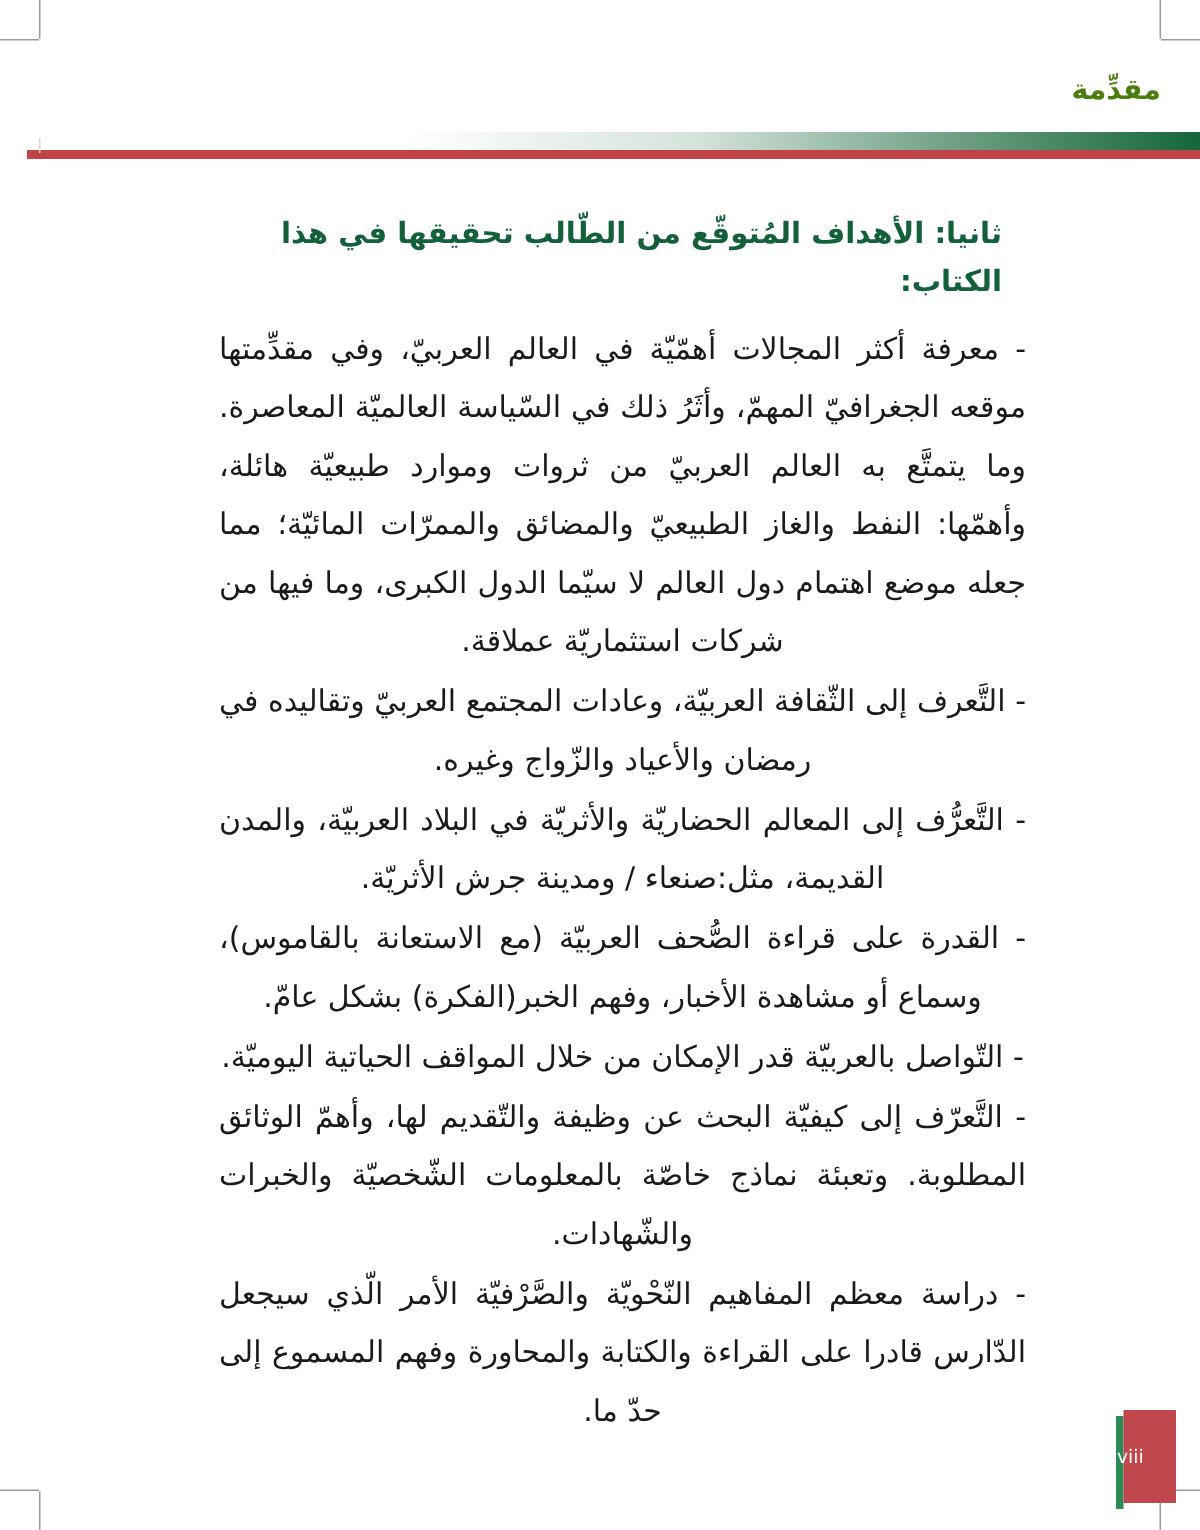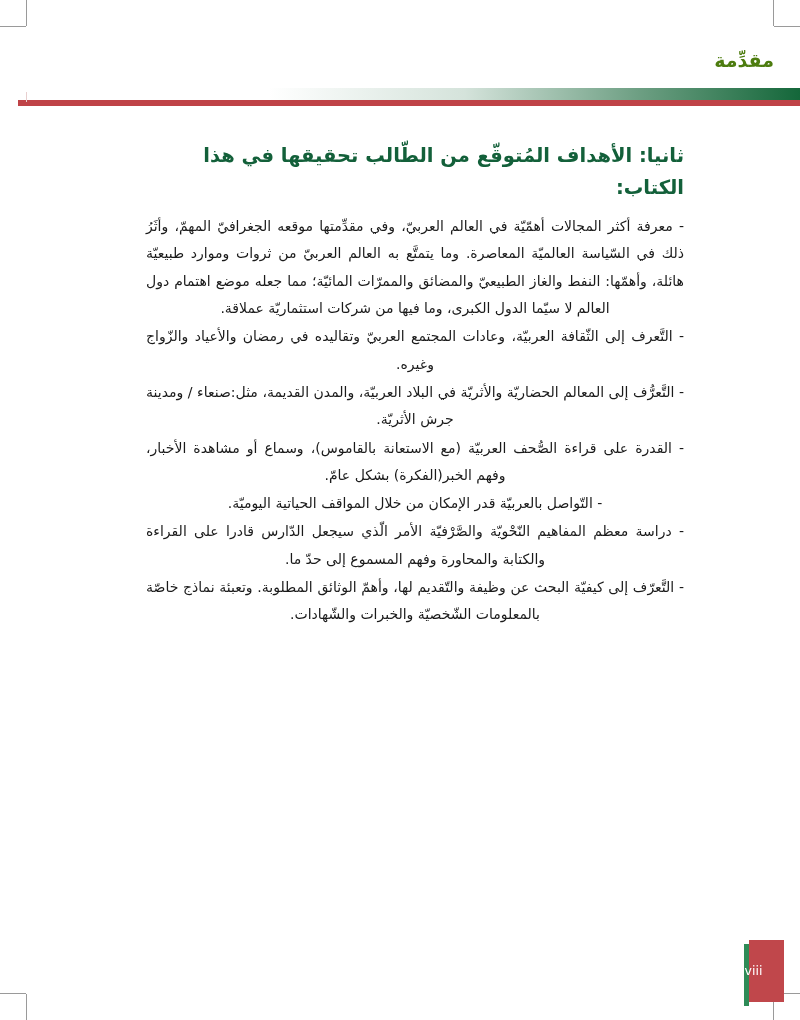--- a/index.html
+++ b/index.html
@@ -83,32 +83,32 @@
     width: 538px;
     direction: rtl;
     text-align: right;
   }
 
   .section-heading {
     color: #13603a;
     font-size: 19.5px;
     font-weight: bold;
     line-height: 1.62;
-    margin: 0 0 10px 0;
+    margin: 0 16px 10px 0;
     text-align: right;
   }
 
   .goal-list {
     list-style: none;
     margin: 0;
     padding: 0;
   }
   .goal-item {
     display: block;
-    font-size: 14px;
+    font-size: 20px;
     line-height: 1.95;
     color: #1a1a1a;
     text-align: justify;
     text-align-last: center;
     margin: 0 0 1px 0;
   }
 
   
   .folio {
     position: absolute;
@@ -167,22 +167,22 @@
 <div class="content">
 
   <h2 class="section-heading">ثانيا: الأهداف المُتوقّع من الطّالب تحقيقها في هذا الكتاب:</h2>
 
   <div class="goal-list">
     <p class="goal-item">- معرفة أكثر المجالات أهمّيّة في العالم العربيّ، وفي مقدِّمتها موقعه الجغرافيّ المهمّ، وأثَرُ ذلك في السّياسة العالميّة المعاصرة. وما يتمتَّع به العالم العربيّ من ثروات وموارد طبيعيّة هائلة، وأهمّها: النفط والغاز الطبيعيّ والمضائق والممرّات المائيّة؛ مما جعله موضع اهتمام دول العالم لا سيّما الدول الكبرى، وما فيها من شركات استثماريّة عملاقة.</p>
     <p class="goal-item">- التَّعرف إلى الثّقافة العربيّة، وعادات المجتمع العربيّ وتقاليده في رمضان والأعياد والزّواج وغيره.</p>
     <p class="goal-item">- التَّعرُّف إلى المعالم الحضاريّة والأثريّة في البلاد العربيّة، والمدن القديمة، مثل:صنعاء / ومدينة جرش الأثريّة.</p>
     <p class="goal-item">- القدرة على قراءة الصُّحف العربيّة (مع الاستعانة بالقاموس)، وسماع أو مشاهدة الأخبار، وفهم الخبر(الفكرة) بشكل عامّ.</p>
     <p class="goal-item">- التّواصل بالعربيّة قدر الإمكان من خلال المواقف الحياتية اليوميّة.</p>
+    <p class="goal-item">- التَّعرّف إلى كيفيّة البحث عن وظيفة والتّقديم لها، وأهمّ الوثائق المطلوبة. وتعبئة نماذج خاصّة بالمعلومات الشّخصيّة والخبرات والشّهادات.</p>
     <p class="goal-item">- دراسة معظم المفاهيم النّحْويّة والصَّرْفيّة الأمر الّذي سيجعل الدّارس قادرا على القراءة والكتابة والمحاورة وفهم المسموع إلى حدّ ما.</p>
-    <p class="goal-item">- التَّعرّف إلى كيفيّة البحث عن وظيفة والتّقديم لها، وأهمّ الوثائق المطلوبة. وتعبئة نماذج خاصّة بالمعلومات الشّخصيّة والخبرات والشّهادات.</p>
   </div>
 
 </div>
 
 <div class="folio">
   <div class="folio-green"></div>
   <div class="folio-red"></div>
   <span class="folio-num">viii</span>
 </div>
 

